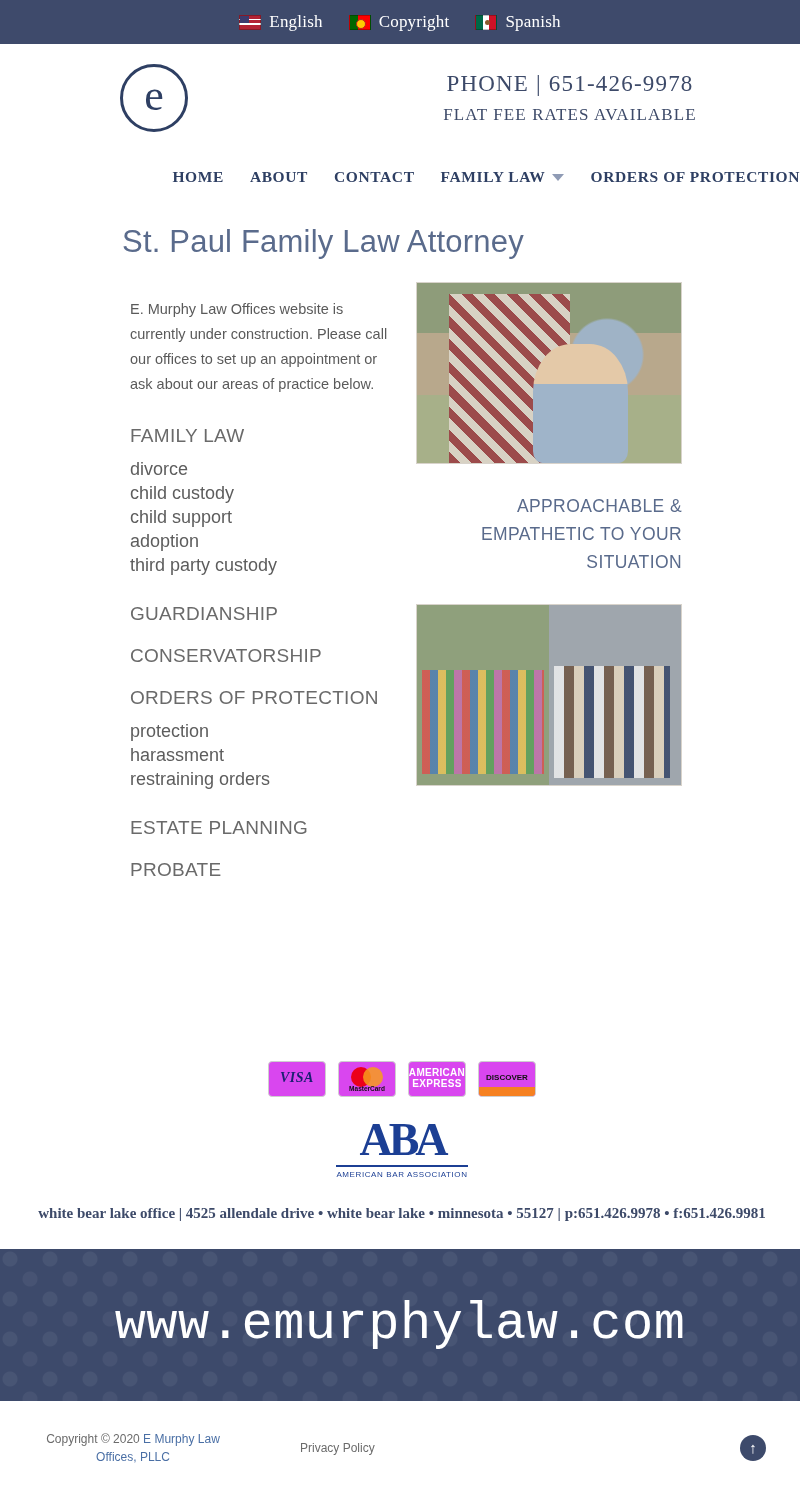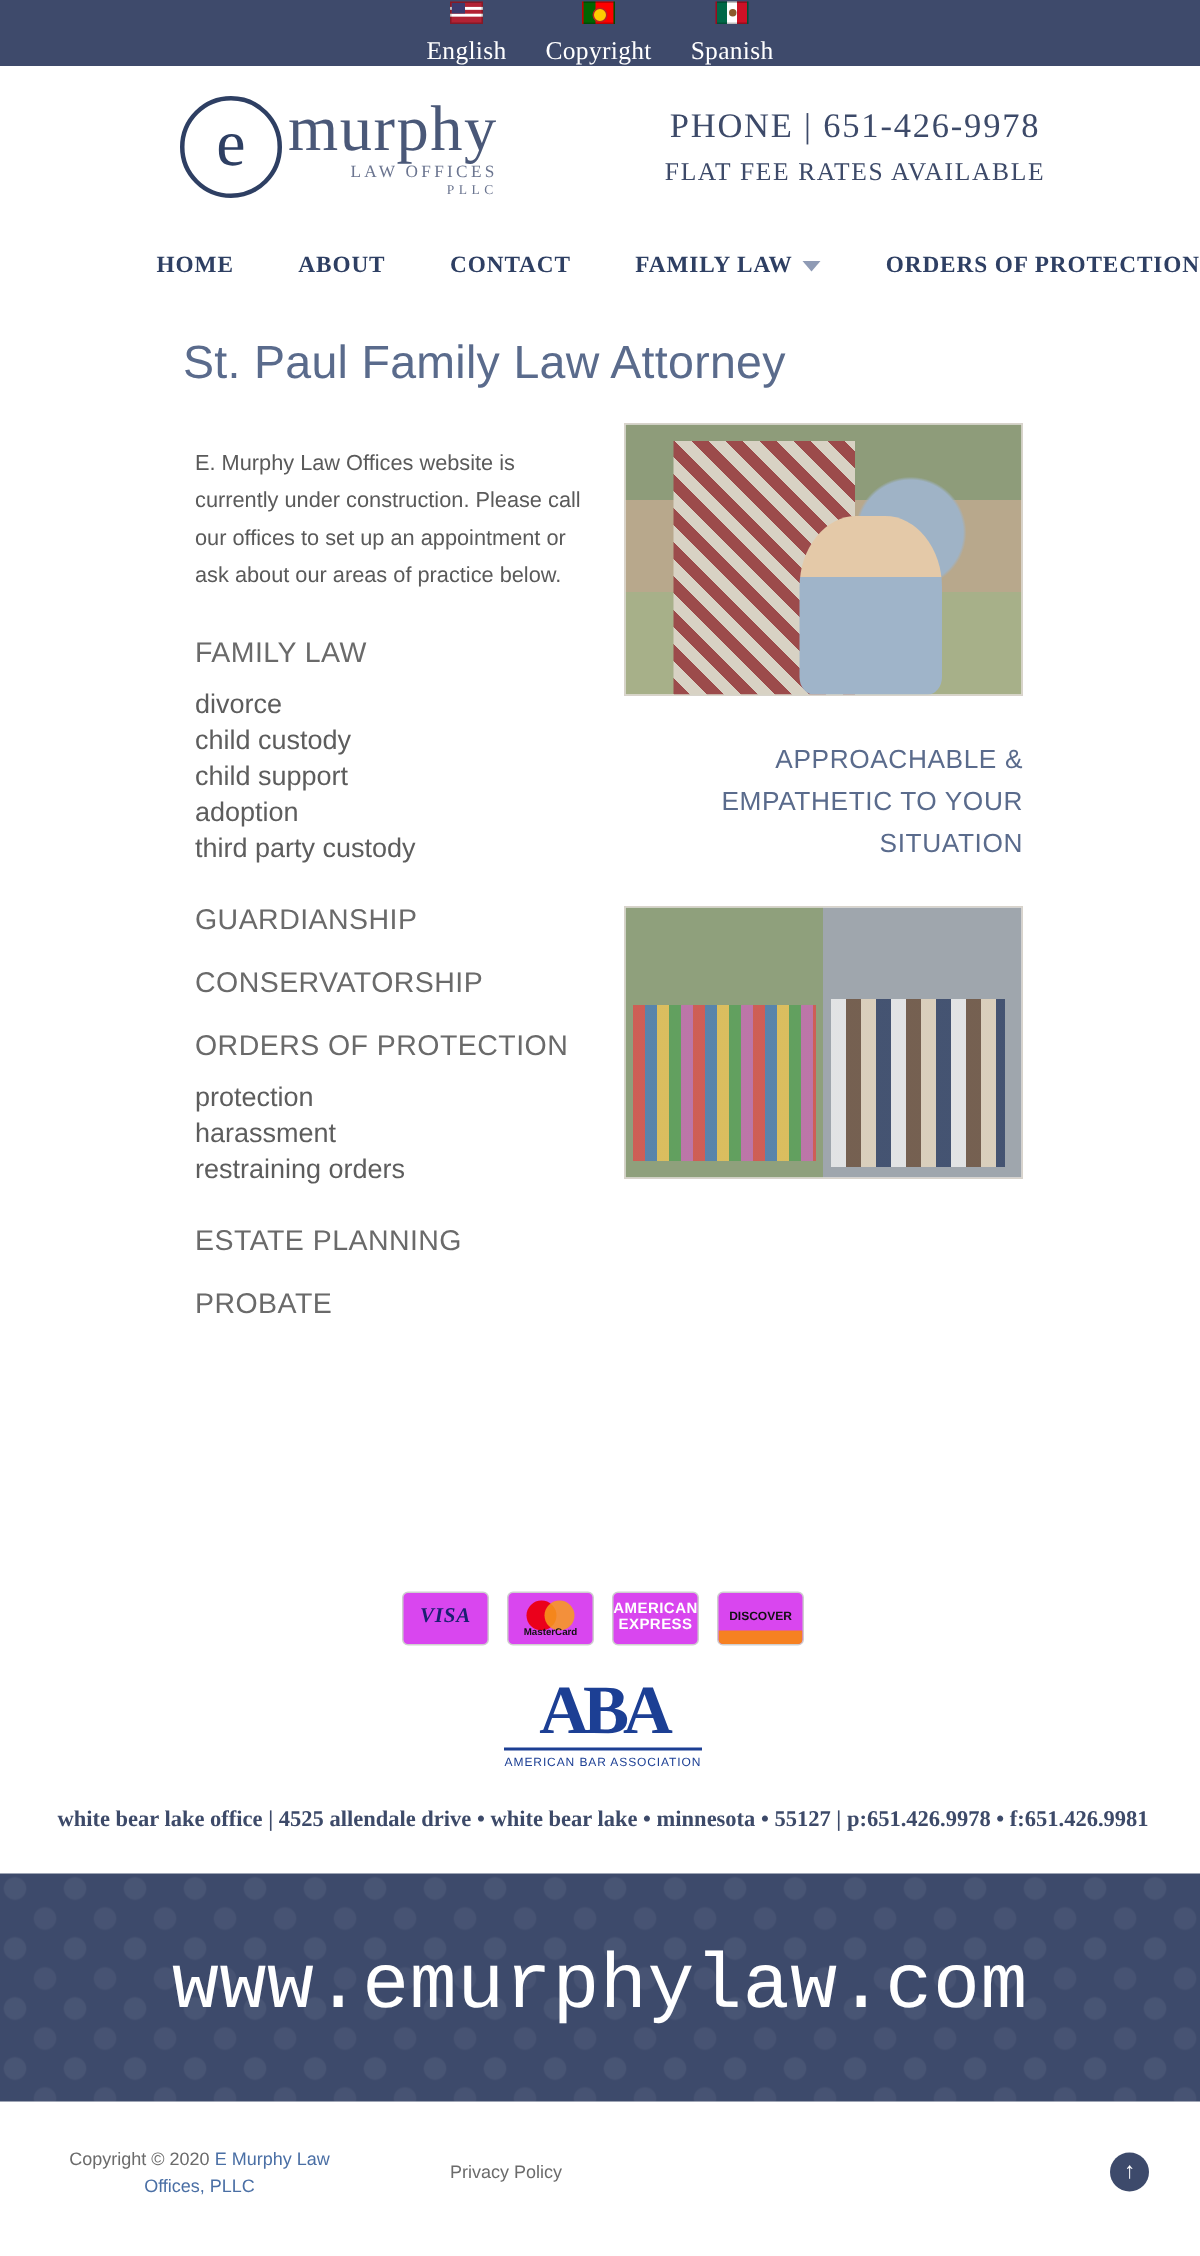--- a/index.html
+++ b/index.html
@@ -24,21 +24,20 @@
     gap: 26px;
   }
   .lang {
     display: flex;
     align-items: center;
     gap: 8px;
     color: #ffffff;
     font-family: "Liberation Serif", serif;
     font-size: 17px;
     letter-spacing: .2px;
-    flex-direction: column;
   }
   .flag {
     width: 22px; height: 15px;
     display: inline-block;
     border: 1px solid rgba(0,0,0,.25);
     position: relative;
     overflow: hidden;
     flex: none;
   }
   .flag-us { background: linear-gradient(#b22234 0 22%, #fff 22% 34%, #b22234 34% 56%, #fff 56% 68%, #b22234 68% 100%); }
@@ -109,21 +108,21 @@
   }
   .phone-line { font-size: 23px; letter-spacing: 1.2px; }
   .flat-line { font-size: 17px; letter-spacing: 1.1px; margin-top: 8px; }
 
   
   .nav {
     height: 50px;
     display: flex;
     align-items: center;
     justify-content: flex-end;
-    gap: 43px;
+    gap: 26px;
     padding-right: 0;
     font-family: "Liberation Serif", serif;
     font-size: 15.5px;
     letter-spacing: .6px;
     color: #2e3f63;
     font-weight: bold;
   }
   .nav-item { display:flex; align-items:center; gap:7px; white-space:nowrap; }
   .caret {
     width: 0; height: 0;
@@ -324,27 +323,20 @@
   <div class="lang">
     <span class="flag flag-mx"></span>
     <span>Spanish</span>
   </div>
 </div>
 
 <div class="header">
   <div class="logo">
     <div class="logo-mark">
       <span>e</span>
-    </div>
-    <div class="logo-text">
-      <div class="logo-word">murphy</div>
-      <div class="logo-sub">
-        <span>LAW OFFICES</span>
-        <span class="pllc">PLLC</span>
-      </div>
     </div>
   </div>
   <div class="header-right">
     <div class="phone-line">PHONE | 651-426-9978</div>
     <div class="flat-line">FLAT FEE RATES AVAILABLE</div>
   </div>
 </div>
 
 <div class="nav">
   <div class="nav-item">

